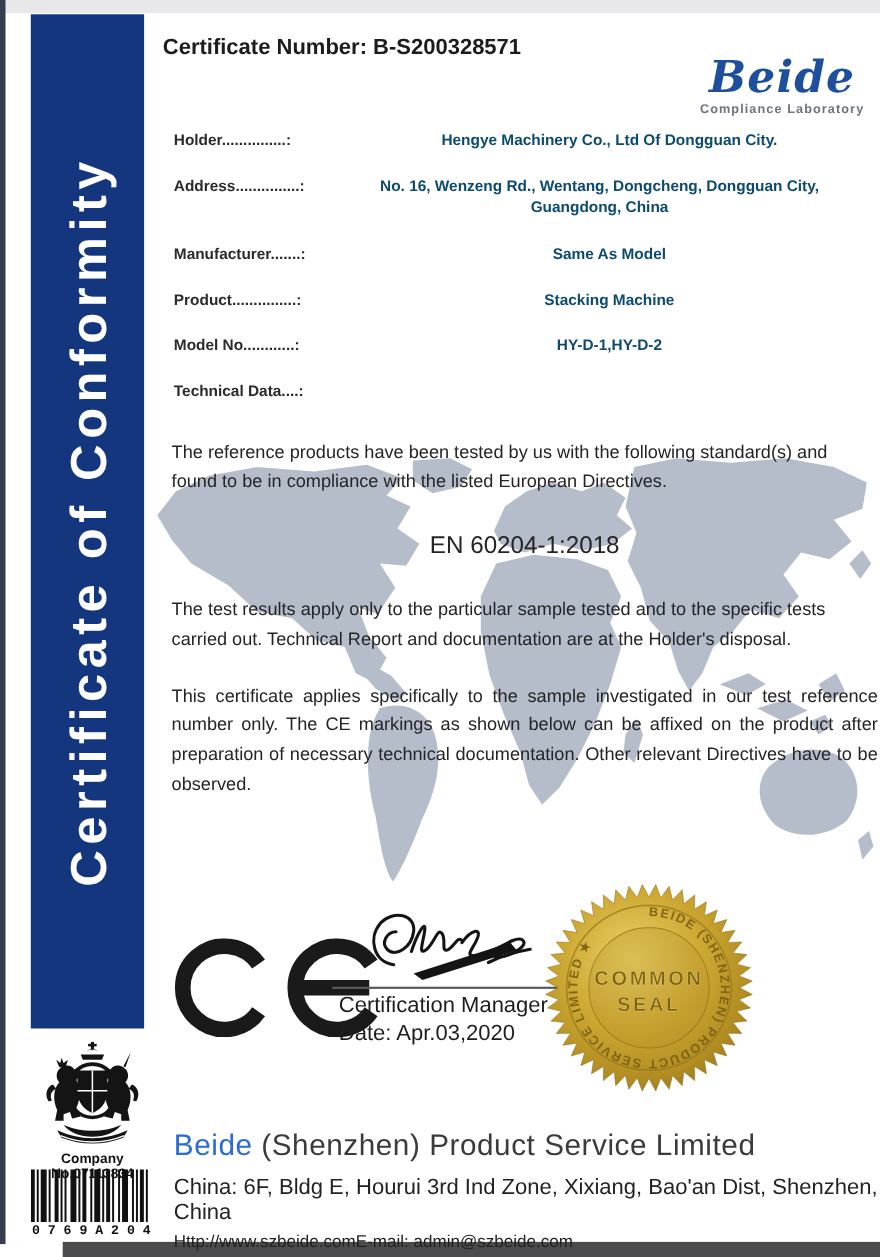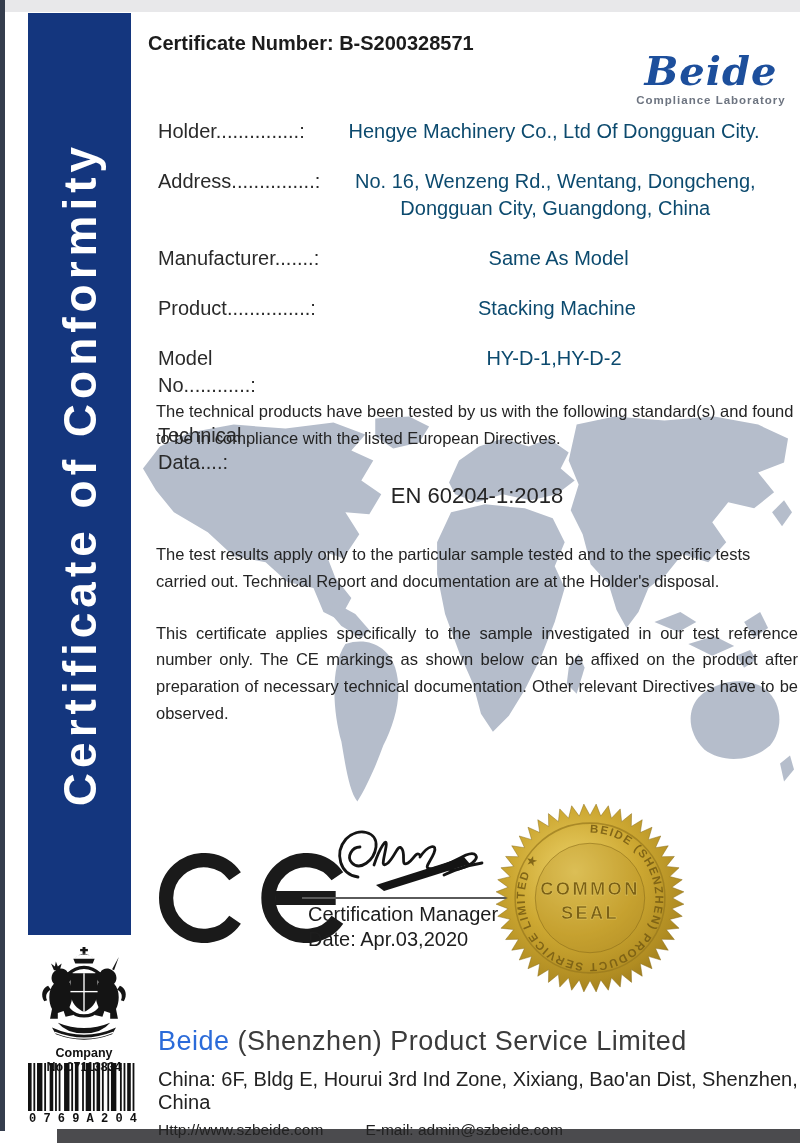--- a/index.html
+++ b/index.html
@@ -30,21 +30,21 @@
 
   .logo{position:absolute;left:626px;top:50px;width:170px;text-align:center;}
   .logo .brand{
     font-family:"DejaVu Serif", serif;font-style:italic;font-weight:bold;
     font-size:40px;color:#1d4f9c;line-height:1.05;letter-spacing:1px;
   }
   .logo .sub{font-size:11.5px;font-weight:bold;color:#6d7480;letter-spacing:1px;margin-top:2px;}
 
   
   .fields{position:absolute;left:158px;top:118px;width:640px;z-index:2;}
-  .frow{display:flex;margin-bottom:23px;font-size:20px;line-height:1.35;}
+  .frow{display:flex;margin-bottom:23px;font-size:14px;line-height:1.35;font-weight:bold;}
   .frow .lbl{flex:0 0 152px;color:#2a2a2a;}
   .frow .val{flex:1;color:#0c4a6e;text-align:center;}
   .frow.addr .val{max-width:470px;}
 
   
   .bodytext{position:absolute;left:156px;top:398px;width:642px;z-index:2;font-size:16.5px;line-height:1.62;color:#242424;}
   .bodytext p{margin:0;}
   .standard{text-align:center;margin:27px 0 27px 0 !important;font-size:22px;}
   .para3{margin-top:25px !important;text-align:justify;}
 
@@ -64,21 +64,21 @@
   .barcode{position:absolute;left:28px;top:1063px;width:110px;height:48px;z-index:2;}
   .barcodetext{position:absolute;left:20px;top:1112px;width:126px;text-align:center;
     font-family:"Liberation Mono", monospace;font-size:12px;font-weight:bold;color:#111;z-index:2;}
 
   
   .footer{position:absolute;left:158px;top:1026px;width:640px;z-index:2;}
   .footer .name{font-size:27px;color:#3b3b3b;letter-spacing:0.5px;}
   .footer .name .blue{color:#2b6bd9;}
   .footer .addr{margin-top:11px;font-size:20px;color:#222;}
   .footer .links{margin-top:7px;font-size:15.5px;color:#222;}
-  .footer .links .web{display:inline-block;margin-right:42px;}
+  .footer .links .web{display:inline-block;}
 </style>
 </head>
 <body>
 
 <div class="edge-top"></div>
 <div class="edge-left"></div>
 <div class="edge-bottom"></div>
 
 <div class="sidebar">
   <div class="vtext">Certificate of Conformity</div>
@@ -133,21 +133,21 @@
     <path d="M518,206 L544,196 L560,206 L542,216 Z"></path>
     <path d="M552,228 L578,220 L598,230 L576,240 Z"></path>
     <path d="M608,206 L624,196 L632,212 L618,222 Z"></path>
     <path d="M600,240 L614,234 L620,244 L608,252 Z"></path>
     <path d="M562,282 C580,264 612,260 630,274 C646,288 648,312 634,330 C616,346 586,348 568,334 C552,318 550,296 562,282 Z"></path>
     <path d="M644,348 L654,340 L658,354 L648,366 Z"></path>
   </g>
 </svg>
 
 <div class="bodytext">
-  <p>The technical products have been tested by us with the following standard(s) and found to be in compliance with the listed European Directives.</p>
+  <p>The reference products have been tested by us with the following standard(s) and found to be in compliance with the listed European Directives.</p>
   <p class="standard">EN 60204-1:2018</p>
   <p>The test results apply only to the particular sample tested and to the specific tests carried out. Technical Report and documentation are at the Holder's disposal.</p>
   <p class="para3">This certificate applies specifically to the sample investigated in our test reference number only. The CE markings as shown below can be affixed on the product after preparation of necessary technical documentation. Other relevant Directives have to be observed.</p>
 </div>
 
 <svg class="cemark" viewBox="0 0 210 95">
   <g stroke="#1a1a1a" stroke-width="15" fill="none">
     <path d="M 80.8,24.6 A 40 40 0 1 0 80.8,70.4"></path>
     <g transform="translate(108,0)">
       <path d="M 80.8,24.6 A 40 40 0 1 0 80.8,70.4"></path>

